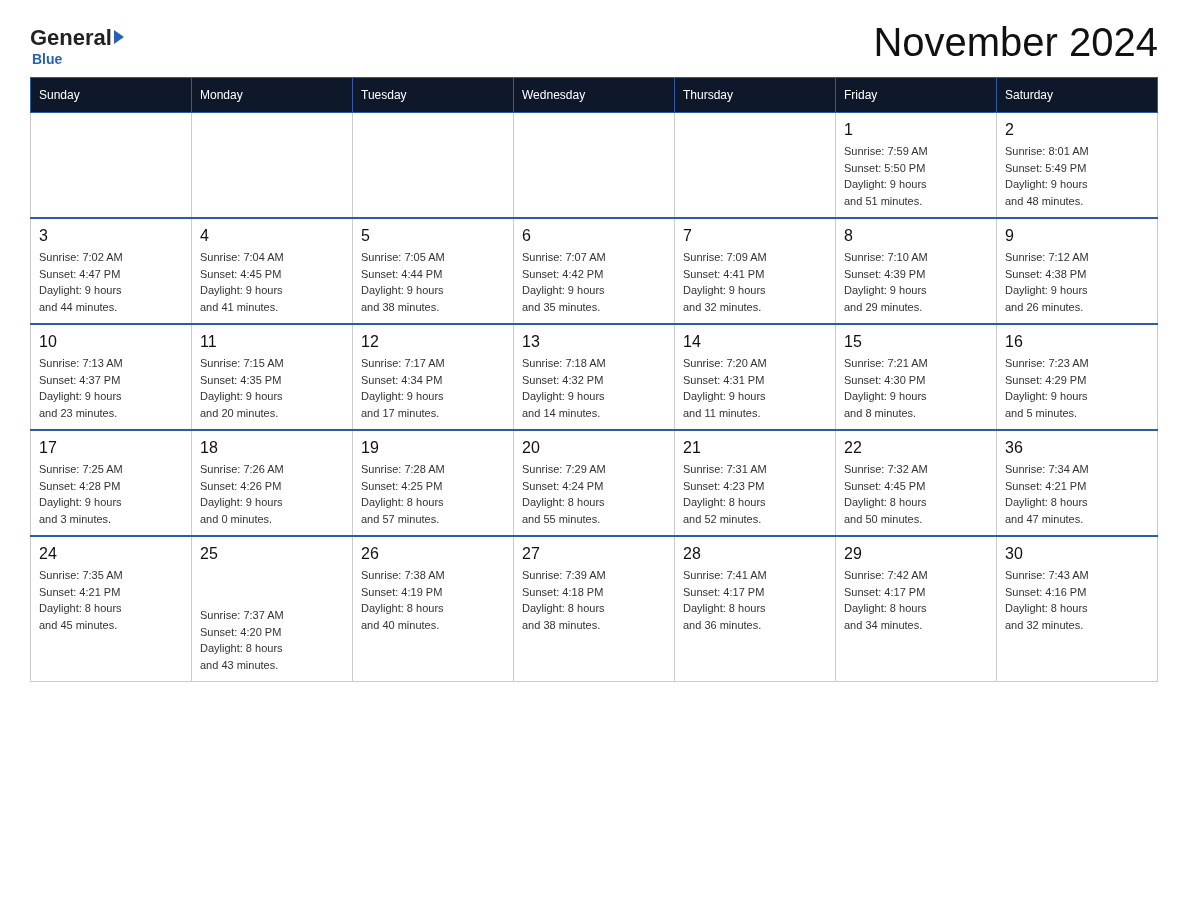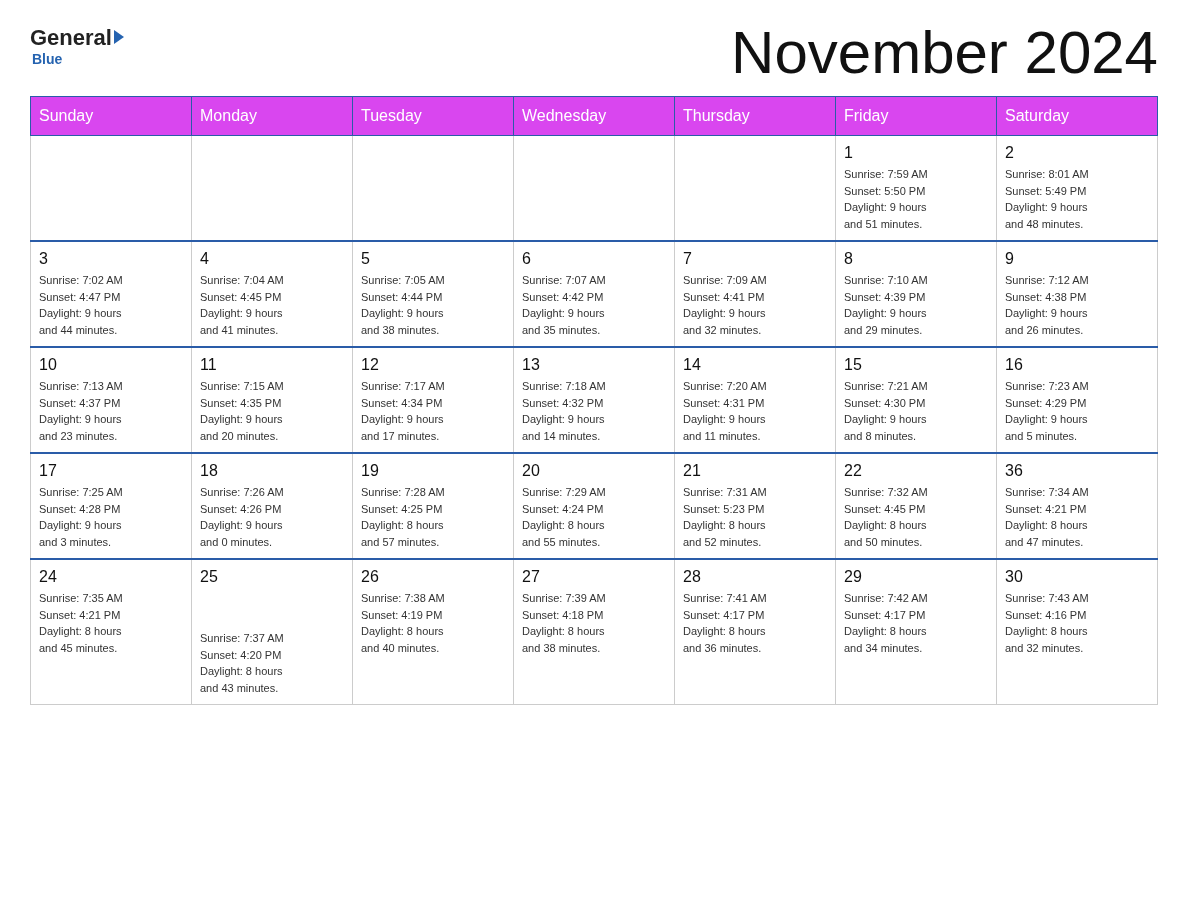--- a/index.html
+++ b/index.html
@@ -42,41 +42,41 @@
     .logo-sub {
       font-size: 14px;
       color: #2563b0;
       font-weight: bold;
       margin-left: 2px;
     }
     .title-area {
       text-align: right;
     }
     .main-title {
-      font-size: 60px;
+      font-size: 40px;
       font-weight: normal;
       color: #111;
       line-height: 1.1;
     }
     .subtitle {
       font-size: 20px;
       color: #333;
       margin-top: 4px;
     }
     .calendar {
       width: 100%;
       border-collapse: collapse;
       margin-top: 10px;
     }
     .calendar th {
-      background: #d946ef;
+      background: #0f172a;
       color: #fff;
       padding: 10px 8px;
       text-align: left;
-      font-size: 16px;
+      font-size: 12px;
       font-weight: normal;
       border: 1px solid #2a5ca8;
     }
     .calendar td {
       vertical-align: top;
       padding: 8px;
       border: 1px solid #ccc;
       width: calc(100% / 7);
       min-height: 110px;
       font-size: 13px;
@@ -282,21 +282,21 @@
         <td>
           <span class="day-number">20</span>
           <div class="day-info" style="white-space: pre-line;">Sunrise: 7:29 AM
 Sunset: 4:24 PM
 Daylight: 8 hours
 and 55 minutes.</div>
         </td>
         <td>
           <span class="day-number">21</span>
           <div class="day-info" style="white-space: pre-line;">Sunrise: 7:31 AM
-Sunset: 5:23 PM
+Sunset: 4:23 PM
 Daylight: 8 hours
 and 52 minutes.</div>
         </td>
         <td>
           <span class="day-number">22</span>
           <div class="day-info" style="white-space: pre-line;">Sunrise: 7:32 AM
 Sunset: 4:45 PM
 Daylight: 8 hours
 and 50 minutes.</div>
         </td>

